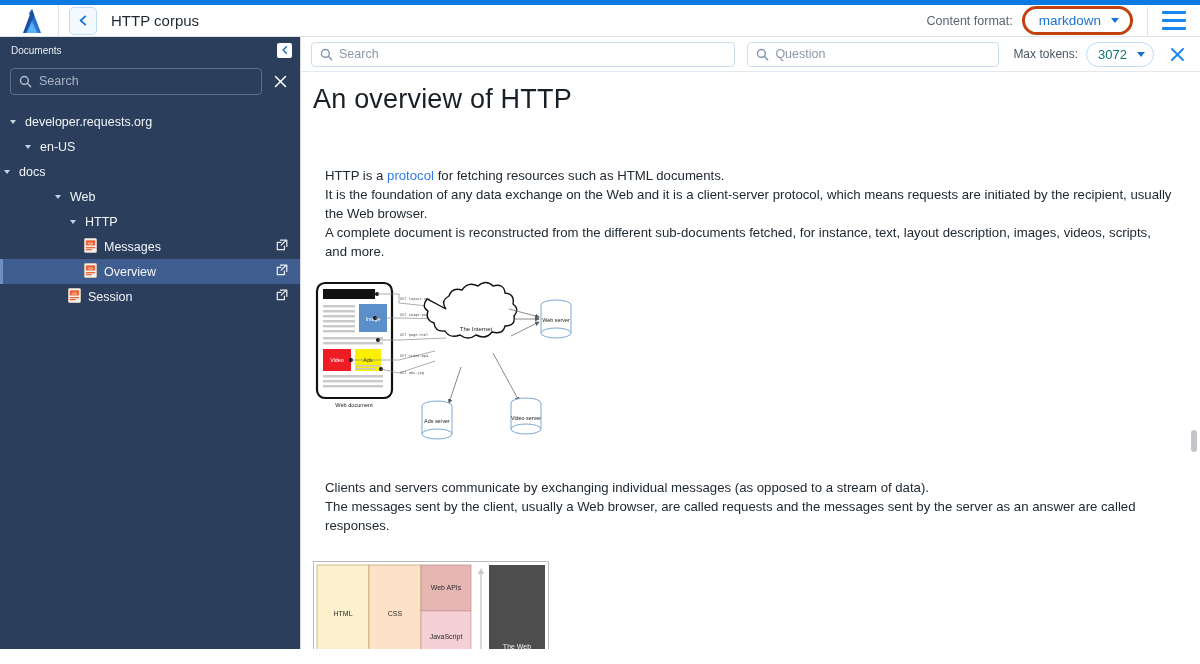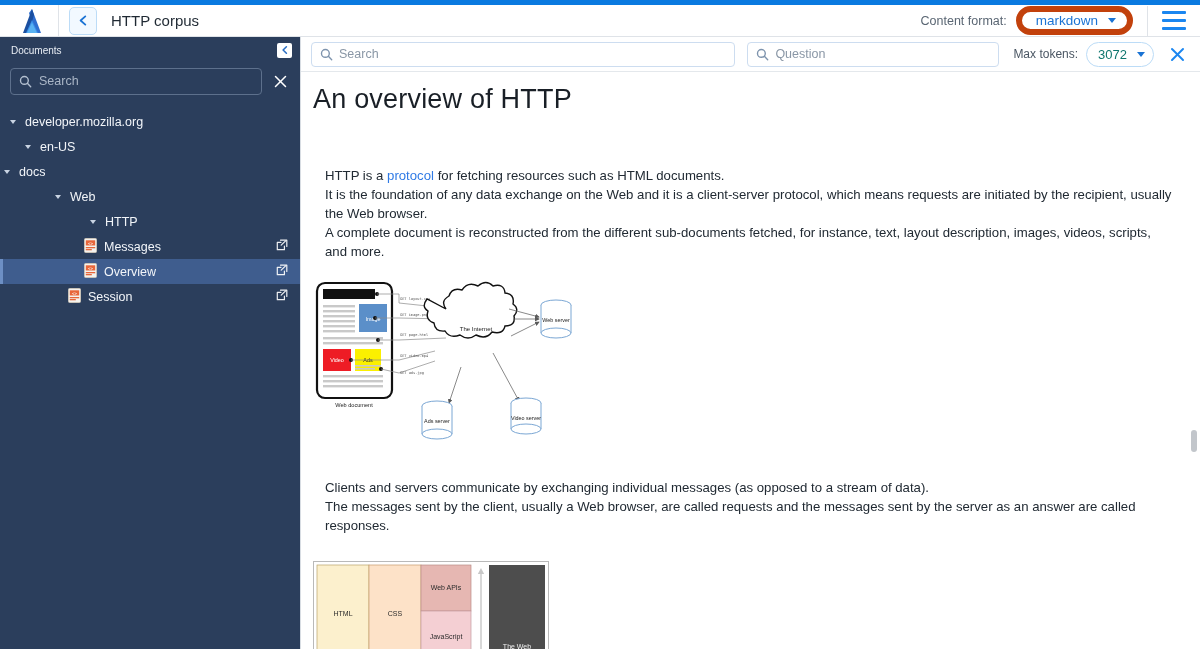--- a/index.html
+++ b/index.html
@@ -58,21 +58,21 @@
     align-items: center;
   }
   #content-format-label {
     font-size: 12.5px;
     color: #5a6673;
     margin-right: 9px;
   }
   #content-format-select {
     min-width: 100px;
     height: 29px;
-    border: 6px solid #c2410c;
+    border: 3px solid #c2410c;
     border-radius: 15px;
     background: #ffffff;
     display: flex; align-items: center; justify-content: space-between;
     padding: 0 11px 0 14px;
     cursor: pointer;
   }
   #content-format-select .val {
     font-size: 13.5px; color: #1a73d4;
   }
   .chev {
@@ -369,21 +369,21 @@
         </svg>
       </div>
     </div>
 
     <div id="tree">
 
       <div class="tree-row" style="padding-left:6px">
         <span class="twisty">
             <i></i>
           </span>
-        <span class="label">developer.mozilla.org</span>
+        <span class="label">developer.requests.org</span>
       </div>
 
       <div class="tree-row" style="padding-left:21px">
         <span class="twisty">
             <i></i>
           </span>
         <span class="label">en-US</span>
       </div>
 
       <div class="tree-row" style="">
@@ -393,21 +393,21 @@
         <span class="label">docs</span>
       </div>
 
       <div class="tree-row" style="padding-left:51px">
         <span class="twisty">
             <i></i>
           </span>
         <span class="label">Web</span>
       </div>
 
-      <div class="tree-row" style="padding-left:86px">
+      <div class="tree-row" style="padding-left:66px">
         <span class="twisty">
             <i></i>
           </span>
         <span class="label">HTTP</span>
       </div>
 
       <div class="leaf-row" style="padding-left:84px">
         <span class="fileicon">
           <svg width="13" height="15" viewBox="0 0 13 15">
             <rect x="0.5" y="0.5" width="12" height="14" rx="1" fill="#f4f2ee" stroke="#c8c2b8"></rect>

